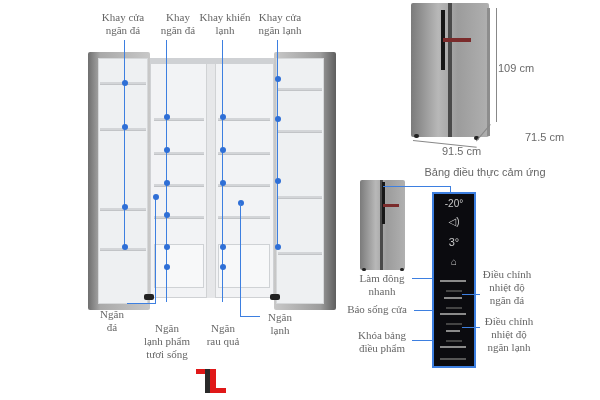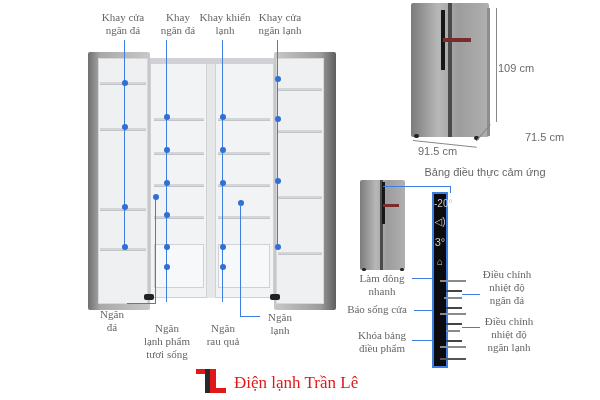--- a/index.html
+++ b/index.html
@@ -149,35 +149,35 @@
 <div class="abs" style="left:443px;top:38px;width:28px;height:4px;background:#7a2b2b;"></div>
 <div class="abs" style="left:487px;top:8px;width:3px;height:128px;background:#8d8d8d;"></div>
 <div class="foot" style="left:414px;top:134px;width:5px;height:4px;"></div>
 <div class="foot" style="left:474px;top:136px;width:5px;height:4px;"></div>
 
 <div class="dim-line" style="left:496px;top:8px;width:1px;height:114px;"></div>
 <div class="dim-text" style="left:498px;top:62px;">109 cm</div>
 <div class="dim-line" style="left:490px;top:124px;width:1px;height:22px;transform:rotate(40deg);transform-origin:top left;"></div>
 <div class="dim-text" style="left:493px;top:131px;margin-left:32px;">71.5 cm</div>
 <div class="dim-line" style="left:413px;top:140px;width:64px;height:1px;transform:rotate(6deg);transform-origin:left;"></div>
-<div class="dim-text" style="left:418px;top:145px;">91.5 cm</div>
+<div class="dim-text" style="left:442px;top:145px;">91.5 cm</div>
 
 <div class="lbl" style="left:395px;top:166px;width:180px;">Bảng điều thực cảm ứng</div>
 
 <div class="abs steel" style="left:360px;top:180px;width:45px;height:90px;border-radius:2px;"></div>
 <div class="abs" style="left:380px;top:180px;width:3px;height:90px;background:#4a4a4a;"></div>
 <div class="abs" style="left:382px;top:182px;width:3px;height:42px;background:#161616;"></div>
 <div class="abs" style="left:383px;top:204px;width:16px;height:3px;background:#7a2b2b;"></div>
 <div class="foot" style="left:362px;top:268px;width:4px;height:3px;"></div>
 <div class="foot" style="left:400px;top:268px;width:4px;height:3px;"></div>
 
 <div class="line" style="left:383px;top:186px;width:68px;height:1px;"></div>
 <div class="line" style="left:450px;top:186px;width:1px;height:7px;"></div>
 
-<div class="panel" style="left:432px;top:192px;width:16px;height:176px;">
+<div class="panel" style="left:432px;top:192px;width:44px;height:176px;">
   <div class="panel-ico" style="top:4px;font-size:10px;">-20°</div>
   <div class="panel-ico" style="top:22px;">◁)</div>
   <div class="panel-ico" style="top:42px;font-size:11px;">3°</div>
   <div class="panel-ico" style="top:62px;">⌂</div>
   <div class="panel-txt" style="top:86px;width:26px;"></div>
   <div class="panel-txt" style="top:96px;width:16px;left:12px;background:#444;"></div>
   <div class="panel-txt" style="top:103px;width:18px;left:10px;"></div>
   <div class="panel-txt" style="top:113px;width:16px;left:12px;background:#444;"></div>
   <div class="panel-txt" style="top:119px;width:26px;"></div>
   <div class="panel-txt" style="top:129px;width:16px;left:12px;background:#444;"></div>
@@ -218,14 +218,13 @@
 </div>
 <div class="line" style="left:462px;top:327px;width:18px;height:1px;"></div>
 
 <div class="brand">
   <div class="brand-logo">
     <div class="abs" style="left:0;top:2px;width:16px;height:5px;background:#e01818;"></div>
     <div class="abs" style="left:9px;top:2px;width:6px;height:24px;background:#2a2a2a;"></div>
     <div class="abs" style="left:14px;top:2px;width:6px;height:24px;background:#e01818;"></div>
     <div class="abs" style="left:14px;top:21px;width:16px;height:5px;background:#e01818;"></div>
   </div>
-  <div class="brand-text">Điện lạnh Trần Lê</div>
 </div>
 
 </body></html>

